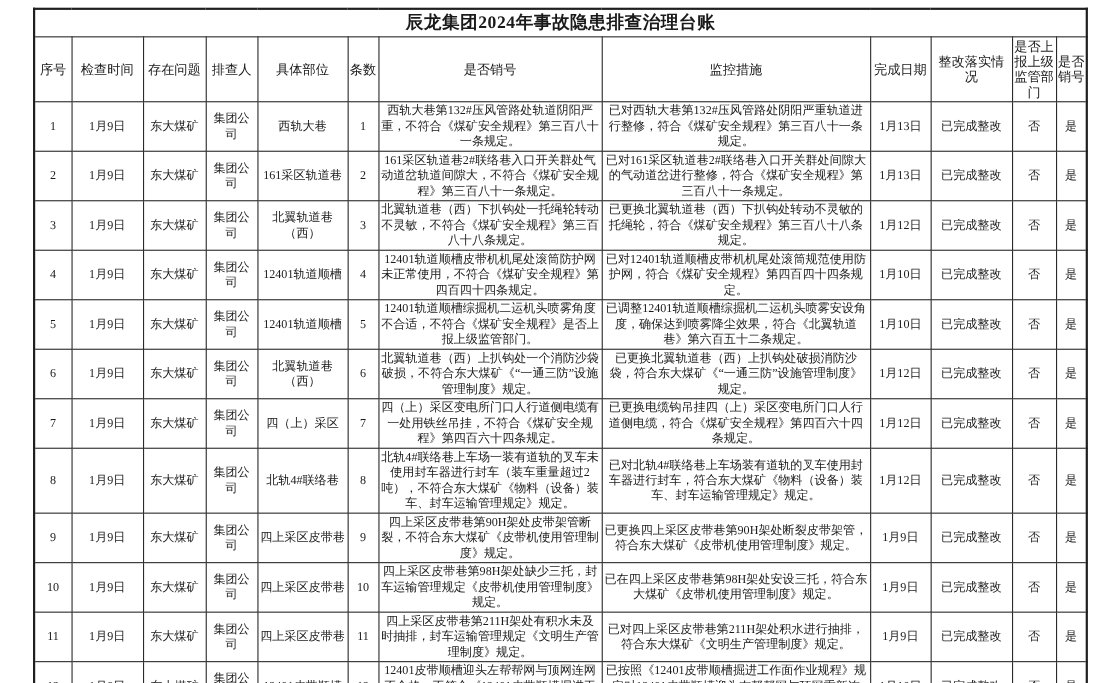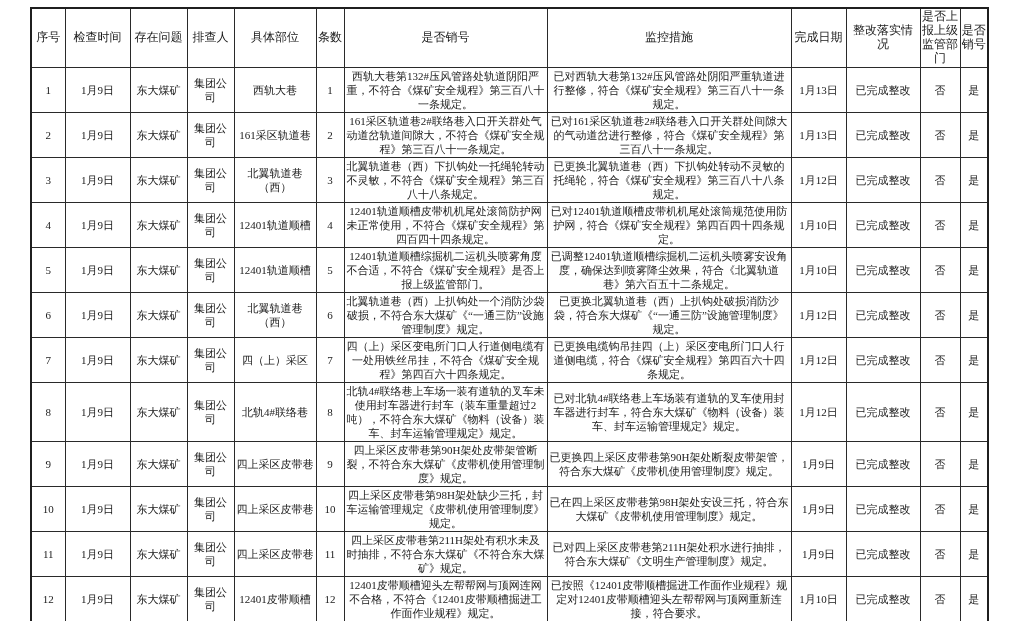--- a/index.html
+++ b/index.html
@@ -44,21 +44,20 @@
     line-height: 18px;
     height: 22px;
     padding: 1px 0;
     letter-spacing: 0.5px;
   }
   tr.header-row th {
     font-size: 12px;
     line-height: 14px;
     height: 54px;
     padding: 1px 1px;
-    font-family: Liberation Mono, monospace;
   }
   tbody tr {
     height: 42px;
   }
   tbody tr.tall {
     height: 55px;
   }
   td.left {
     text-align: left;
     padding: 1px 3px;
@@ -78,20 +77,23 @@
       <col style="width:82px">
       <col style="width:28px">
       <col style="width:203px">
       <col style="width:244px">
       <col style="width:55px">
       <col style="width:74px">
       <col style="width:40px">
       <col style="width:28px">
     </colgroup>
     <thead>
+      <tr class="title-row">
+        <th colspan="12">辰龙集团2024年事故隐患排查治理台账</th>
+      </tr>
       <tr class="header-row">
         <th>序号</th>
         <th>检查时间</th>
         <th>存在问题</th>
         <th>排查人</th>
         <th>具体部位</th>
         <th>条数</th>
         <th>是否销号</th>
         <th>监控措施</th>
         <th>完成日期</th>
@@ -241,21 +243,21 @@
           <td>否</td>
           <td>是</td>
         </tr>
         <tr>
           <td>11</td>
           <td>1月9日</td>
           <td>东大煤矿</td>
           <td>集团公司</td>
           <td>四上采区皮带巷</td>
           <td>11</td>
-          <td class="left">四上采区皮带巷第211H架处有积水未及时抽排，不符合东大煤矿《不符合东大煤矿》规定。</td>
+          <td class="left">四上采区皮带巷第211H架处有积水未及时抽排，封车运输管理规定《文明生产管理制度》规定。</td>
           <td class="left">已对四上采区皮带巷第211H架处积水进行抽排，符合东大煤矿《文明生产管理制度》规定。</td>
           <td>1月9日</td>
           <td>已完成整改</td>
           <td>否</td>
           <td>是</td>
         </tr>
         <tr>
           <td>12</td>
           <td>1月9日</td>
           <td>东大煤矿</td>

